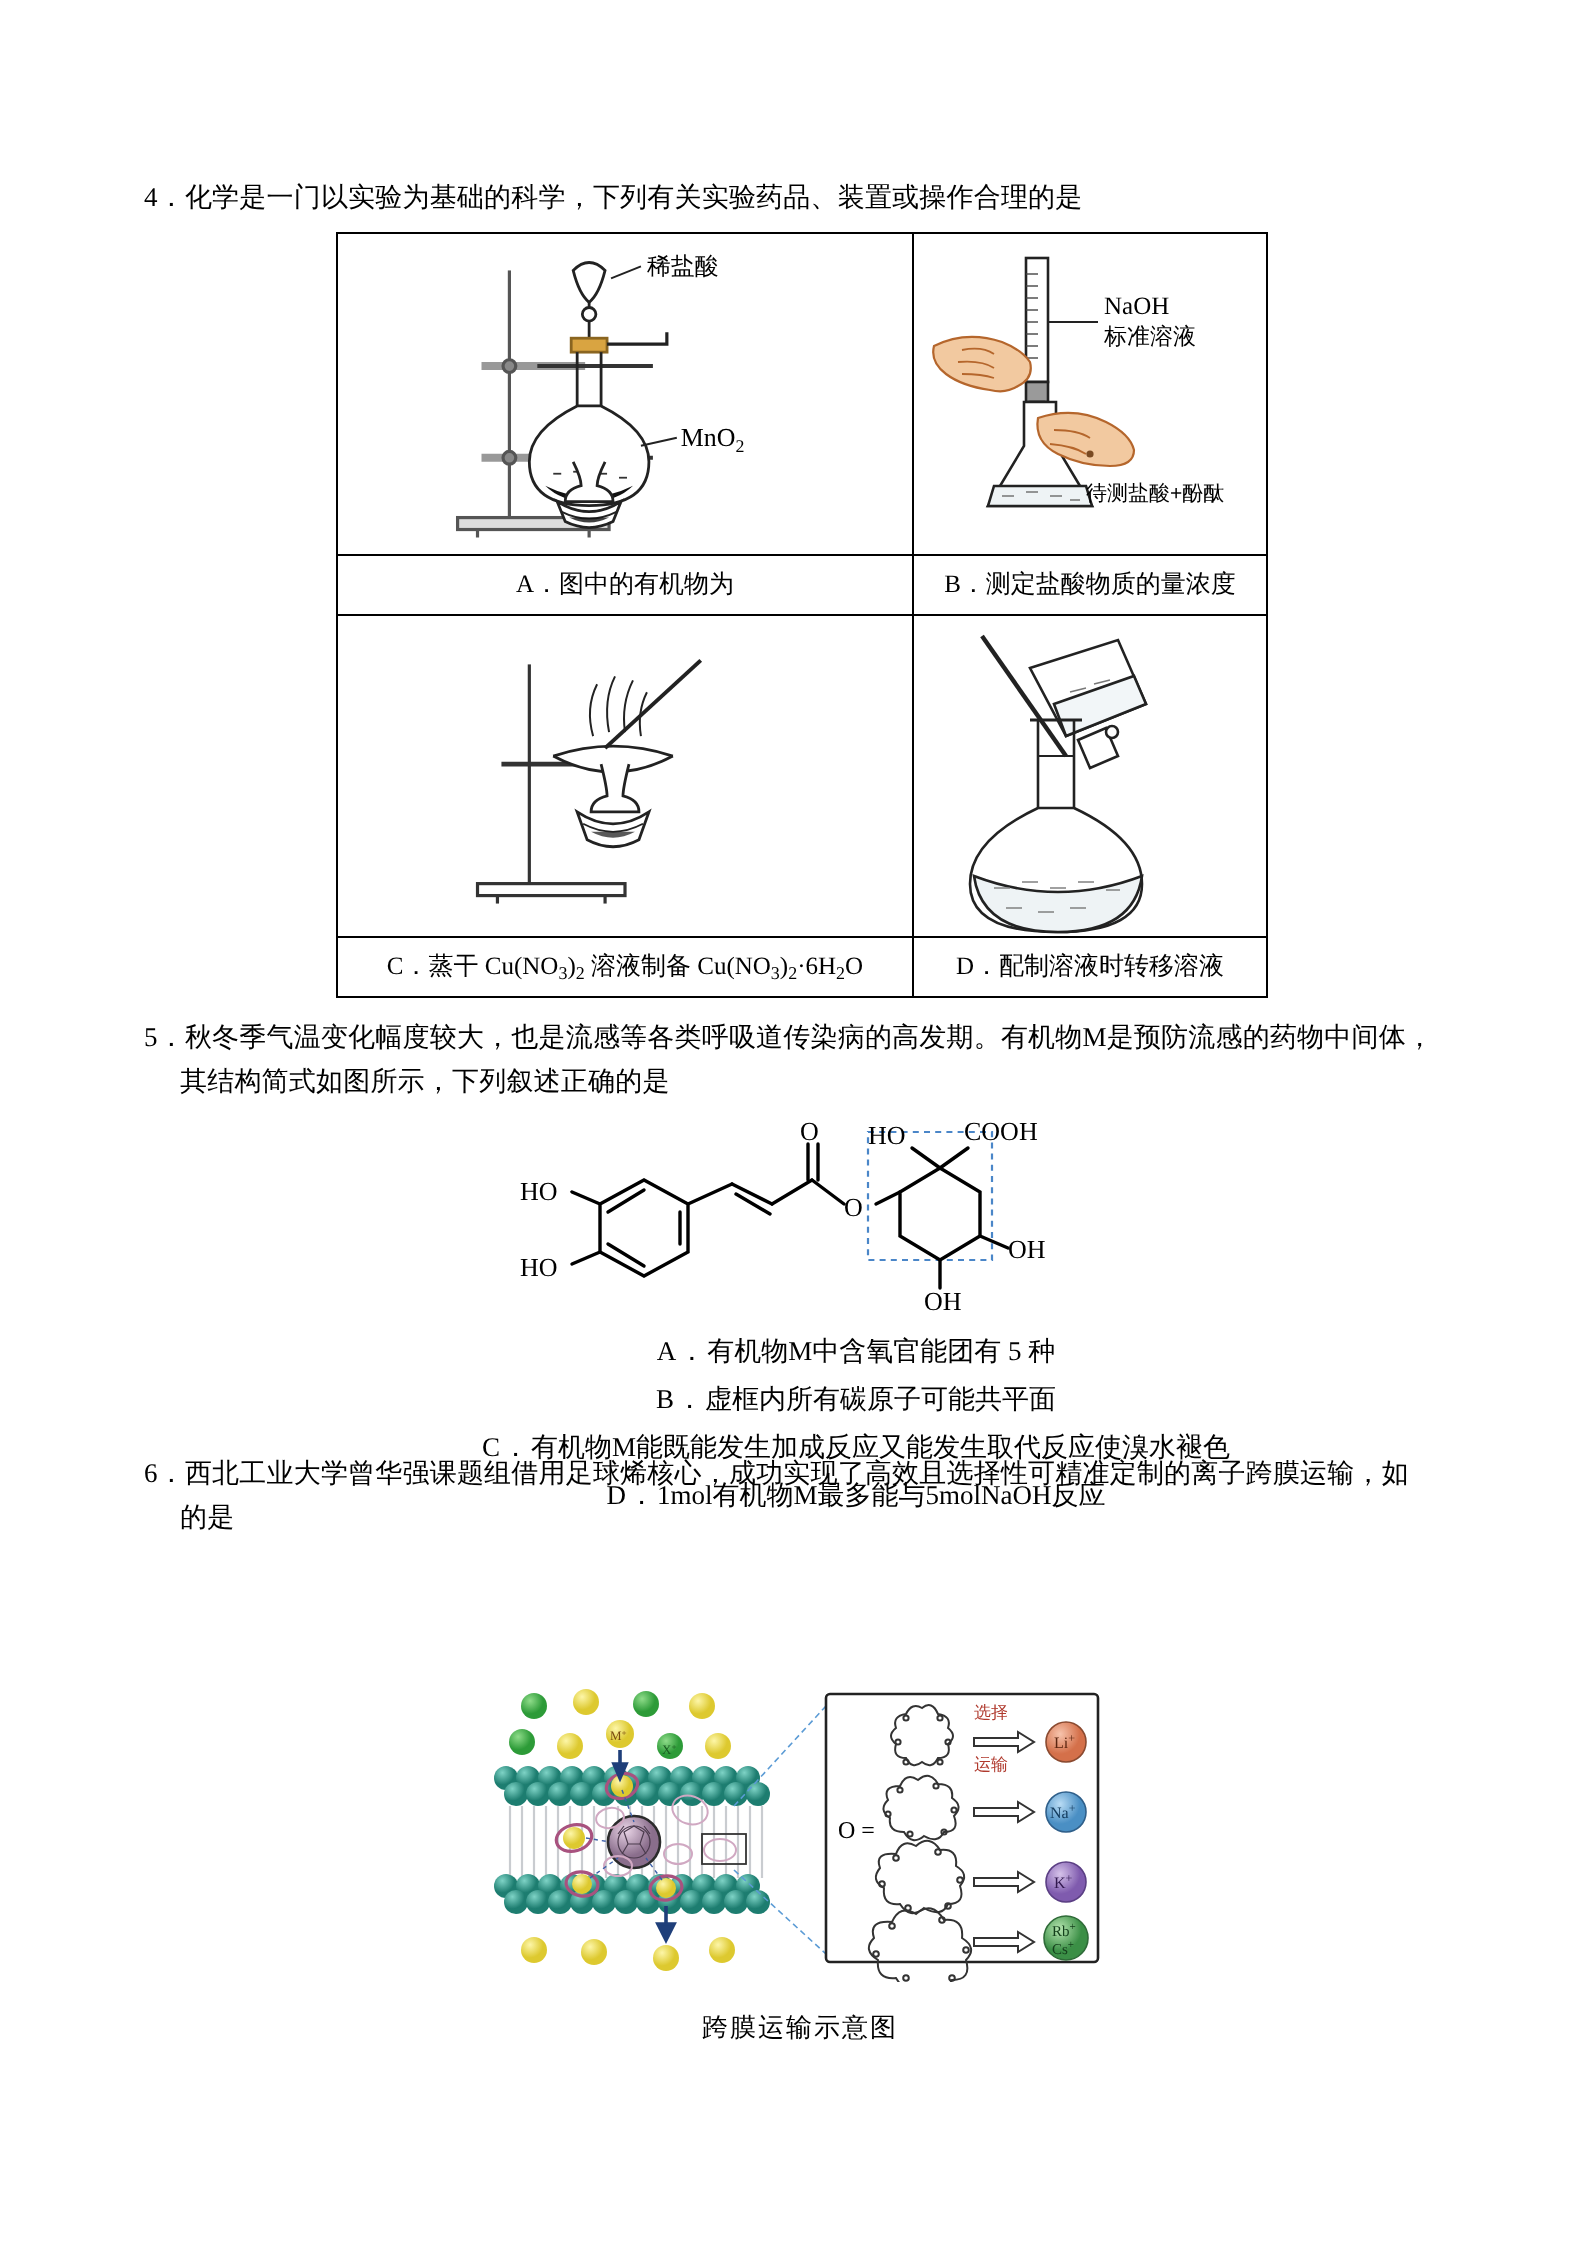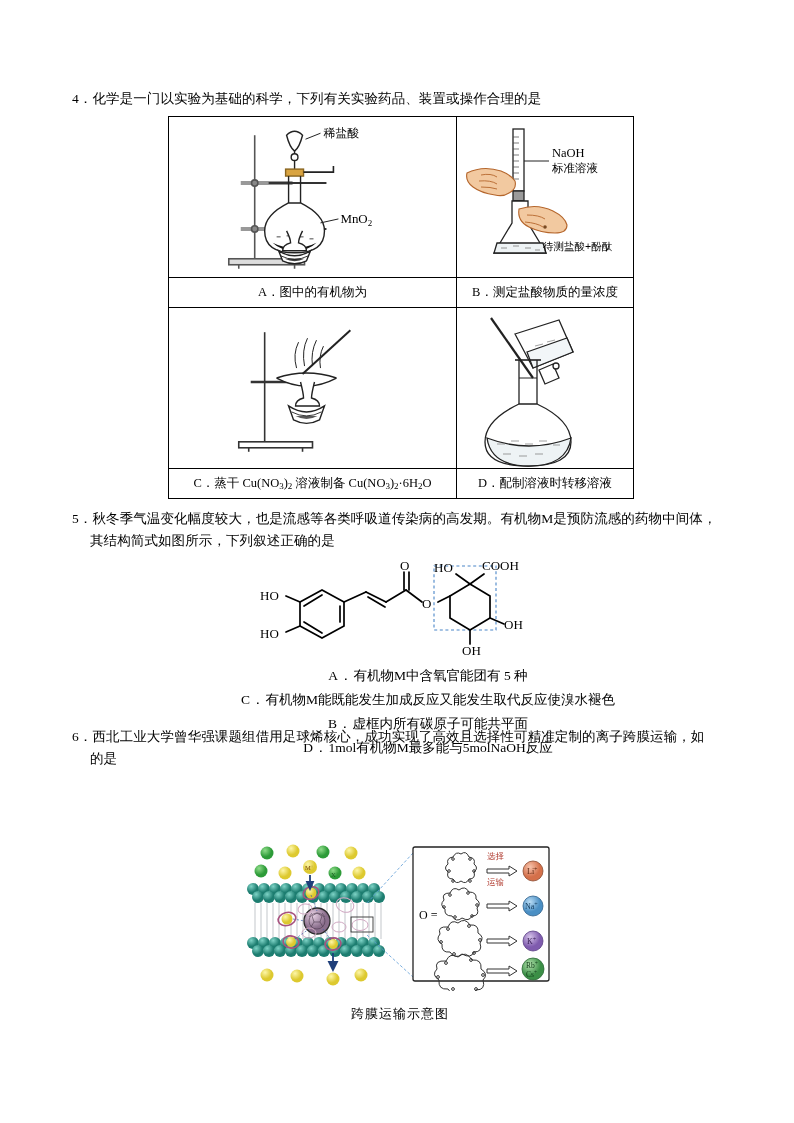--- a/index.html
+++ b/index.html
@@ -361,24 +361,24 @@
         <text x="224" y="103">OH</text>
       </g>
     </svg>
   </div>
 
   <div class="options" style="top:664px;">
     <div class="opt">
       <span class="opt-label">A．</span><span>有机物M中含氧官能团有 5 种</span>
     </div>
     <div class="opt">
+      <span class="opt-label">B．</span><span>虚框内所有碳原子可能共平面</span>
+    </div>
+    <div class="opt">
       <span class="opt-label">C．</span><span>有机物M能既能发生加成反应又能发生取代反应使溴水褪色</span>
-    </div>
-    <div class="opt">
-      <span class="opt-label">B．</span><span>虚框内所有碳原子可能共平面</span>
     </div>
     <div class="opt">
       <span class="opt-label">D．</span><span>1mol有机物M最多能与5molNaOH反应</span>
     </div>
   </div>
 
   <div class="question" style="top:726px;">
     <div class="q-line">6．西北工业大学曾华强课题组借用足球烯核心，成功实现了高效且选择性可精准定制的离子跨膜运输，如</div>
     <div class="q-line indent">的是</div>
   </div>

